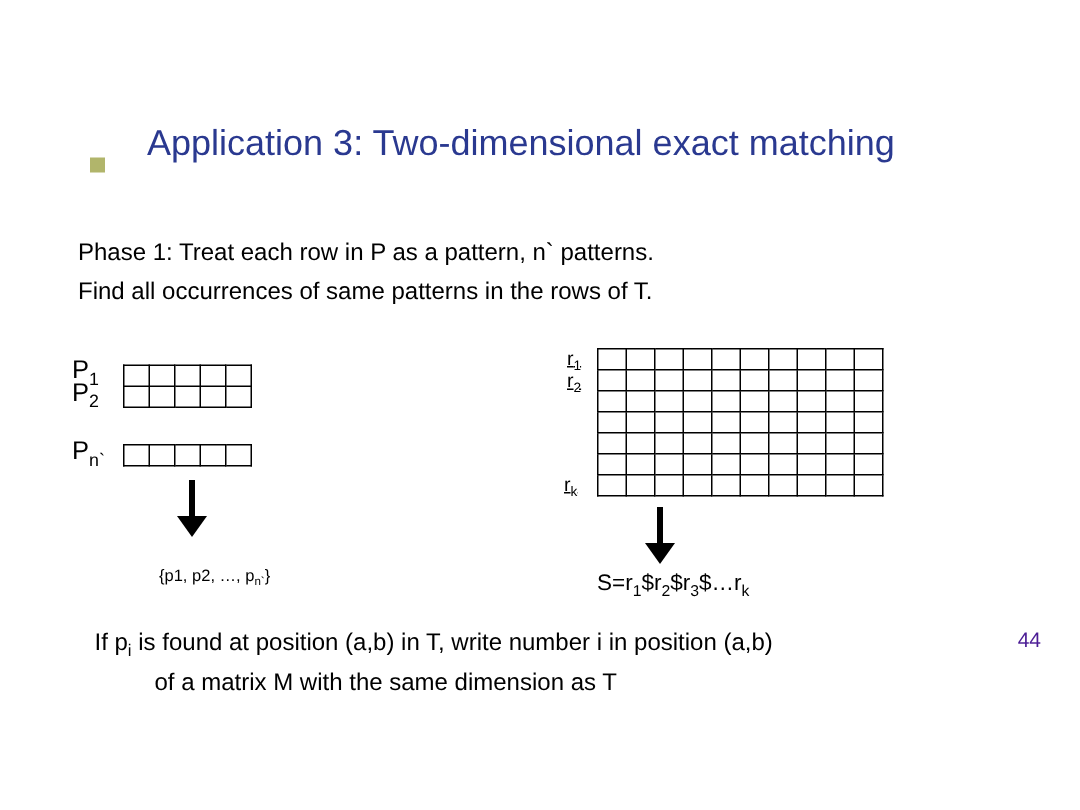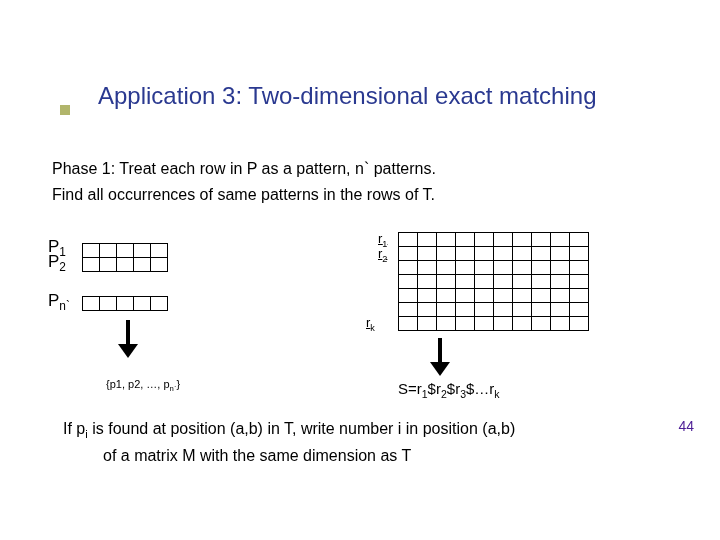--- a/index.html
+++ b/index.html
@@ -213,21 +213,21 @@
         </tr>
   </tbody>
     </table>
 
   <div class="tlabels" style="left:378px; top:232px;">
     <span>r</span><sub>1</sub>
   </div>
   <div class="tlabels" style="left:378px; top:247px;">
     <span>r</span><sub>2</sub>
   </div>
-  <div class="tlabels" style="left:366px; top:316px;">
+  <div class="tlabels" style="left:376px; top:316px;">
     <span>r</span><sub>k</sub>
   </div>
 
   <table class="tgrid" style="left:398px; top:232px;">
     <tbody>
         <tr>
           <td></td>
           <td></td>
           <td></td>
           <td></td>

